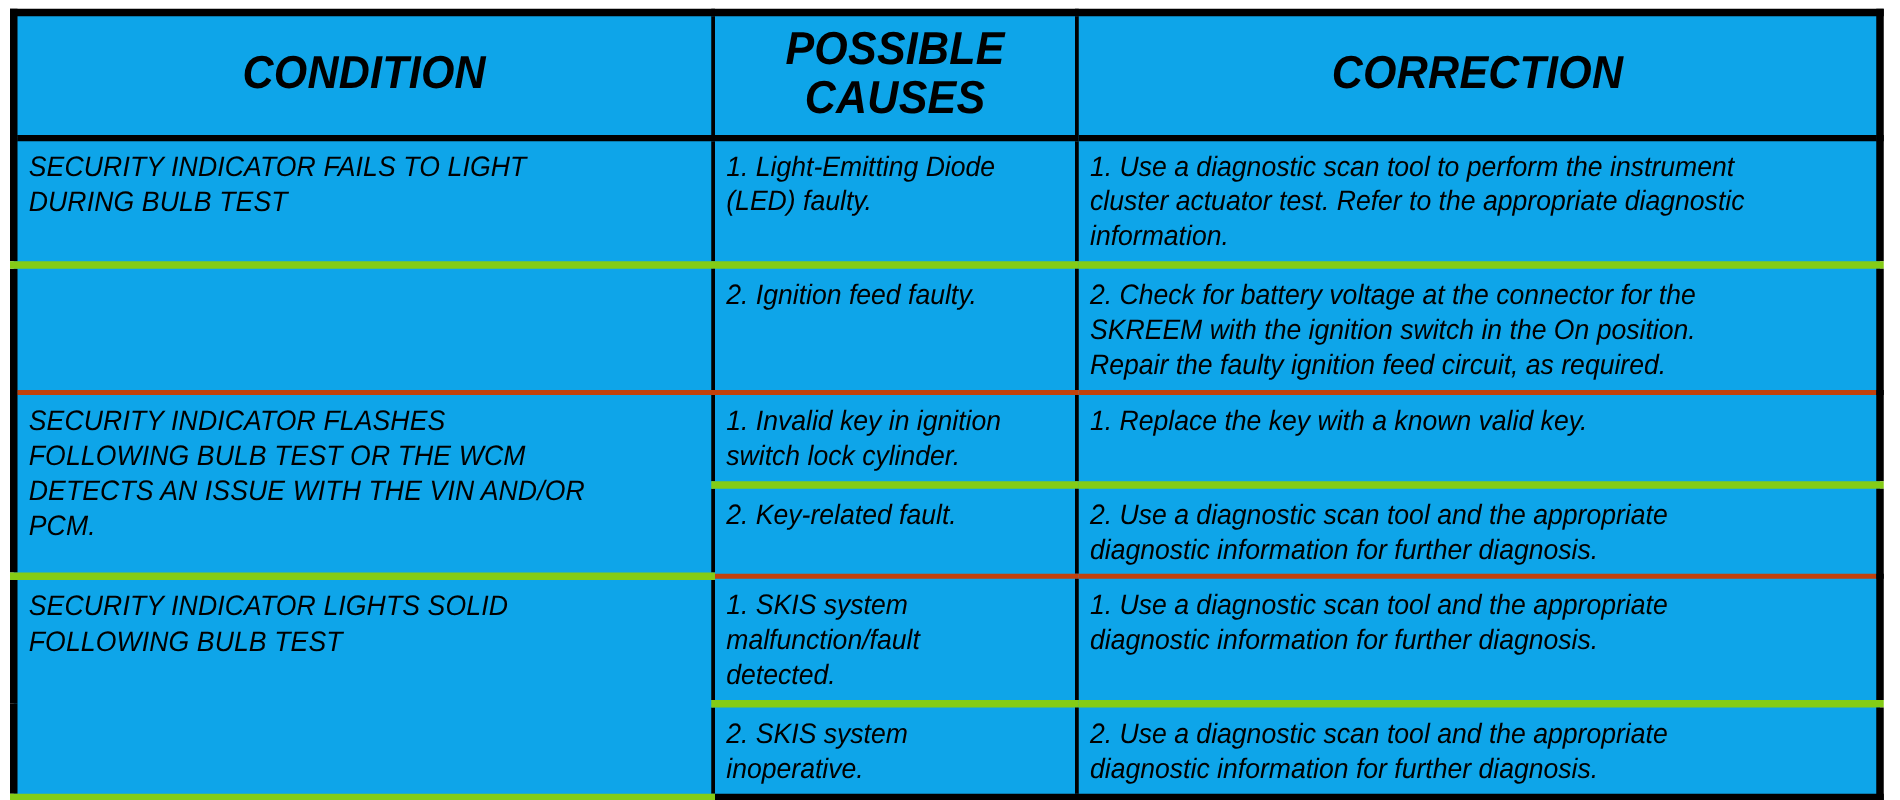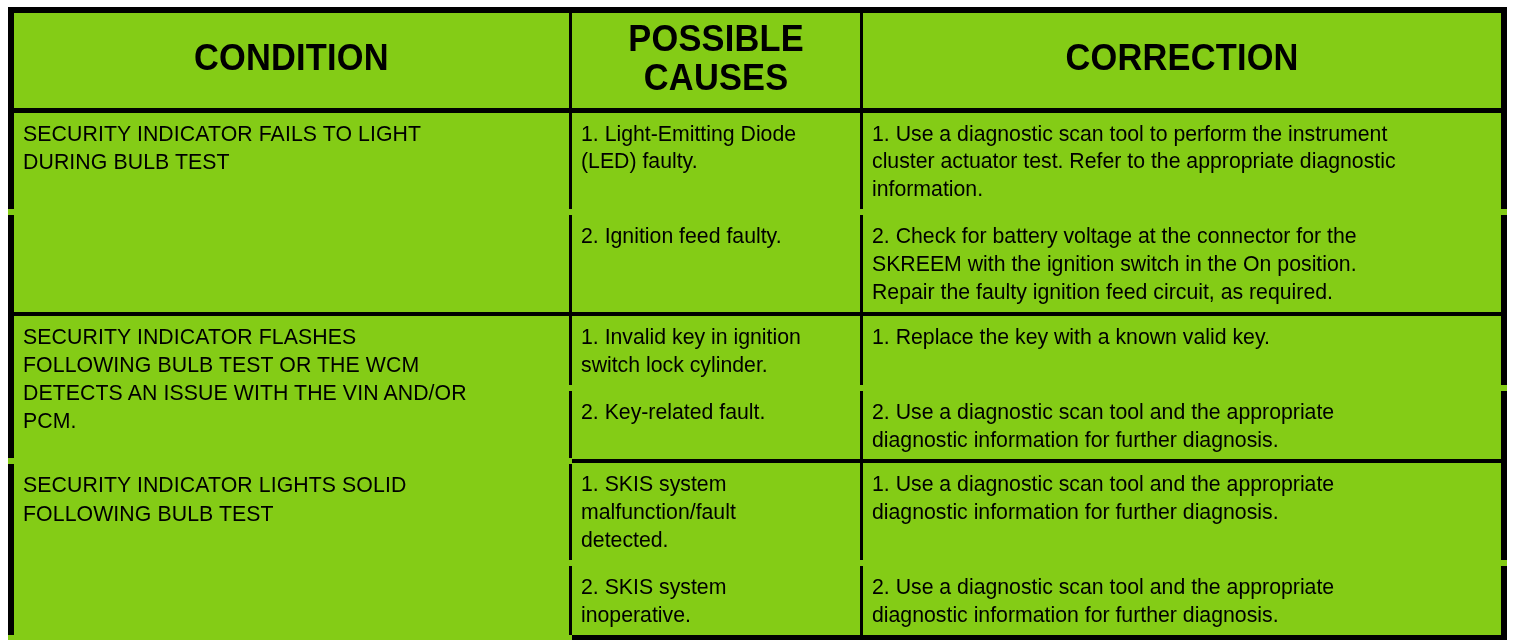--- a/index.html
+++ b/index.html
@@ -38,21 +38,22 @@
   }
 
   .diag-table col.c-condition { width: 557px; }
   .diag-table col.c-causes    { width: 290px; }
   .diag-table col.c-correct   { width: 640px; }
 
   .diag-table td, .diag-table th {
     vertical-align: top;
     padding: 0;
     box-sizing: border-box;
-    background: #84cc16;
+    background: #0ea5e9;
+    font-style: italic;
   }
 
   
   .head-row th {
     height: 100px;
     text-align: center;
     vertical-align: middle;
     border-right: 3px solid #000;
     border-bottom: 5px solid #000;
     padding: 2px 6px 6px 6px;
@@ -74,21 +75,21 @@
   
   .body-row td {
     border-right: 3px solid #000;
     border-bottom: 6px solid #84cc16;
     padding: 7px 8px 6px 9px;
   }
   .body-row td:last-child { border-right: none; }
   .body-row.last td { border-bottom: none; }
 
   
-  .body-row.group-end td { border-bottom: 4px solid #000000; }
+  .body-row.group-end td { border-bottom: 4px solid #c2410c; }
 
   .cell-text {
     display: block;
     font-size: 22.5px;
     line-height: 1.24;
     font-weight: normal;
     transform: scaleX(0.945);
     transform-origin: left top;
     white-space: pre-line;
   }

